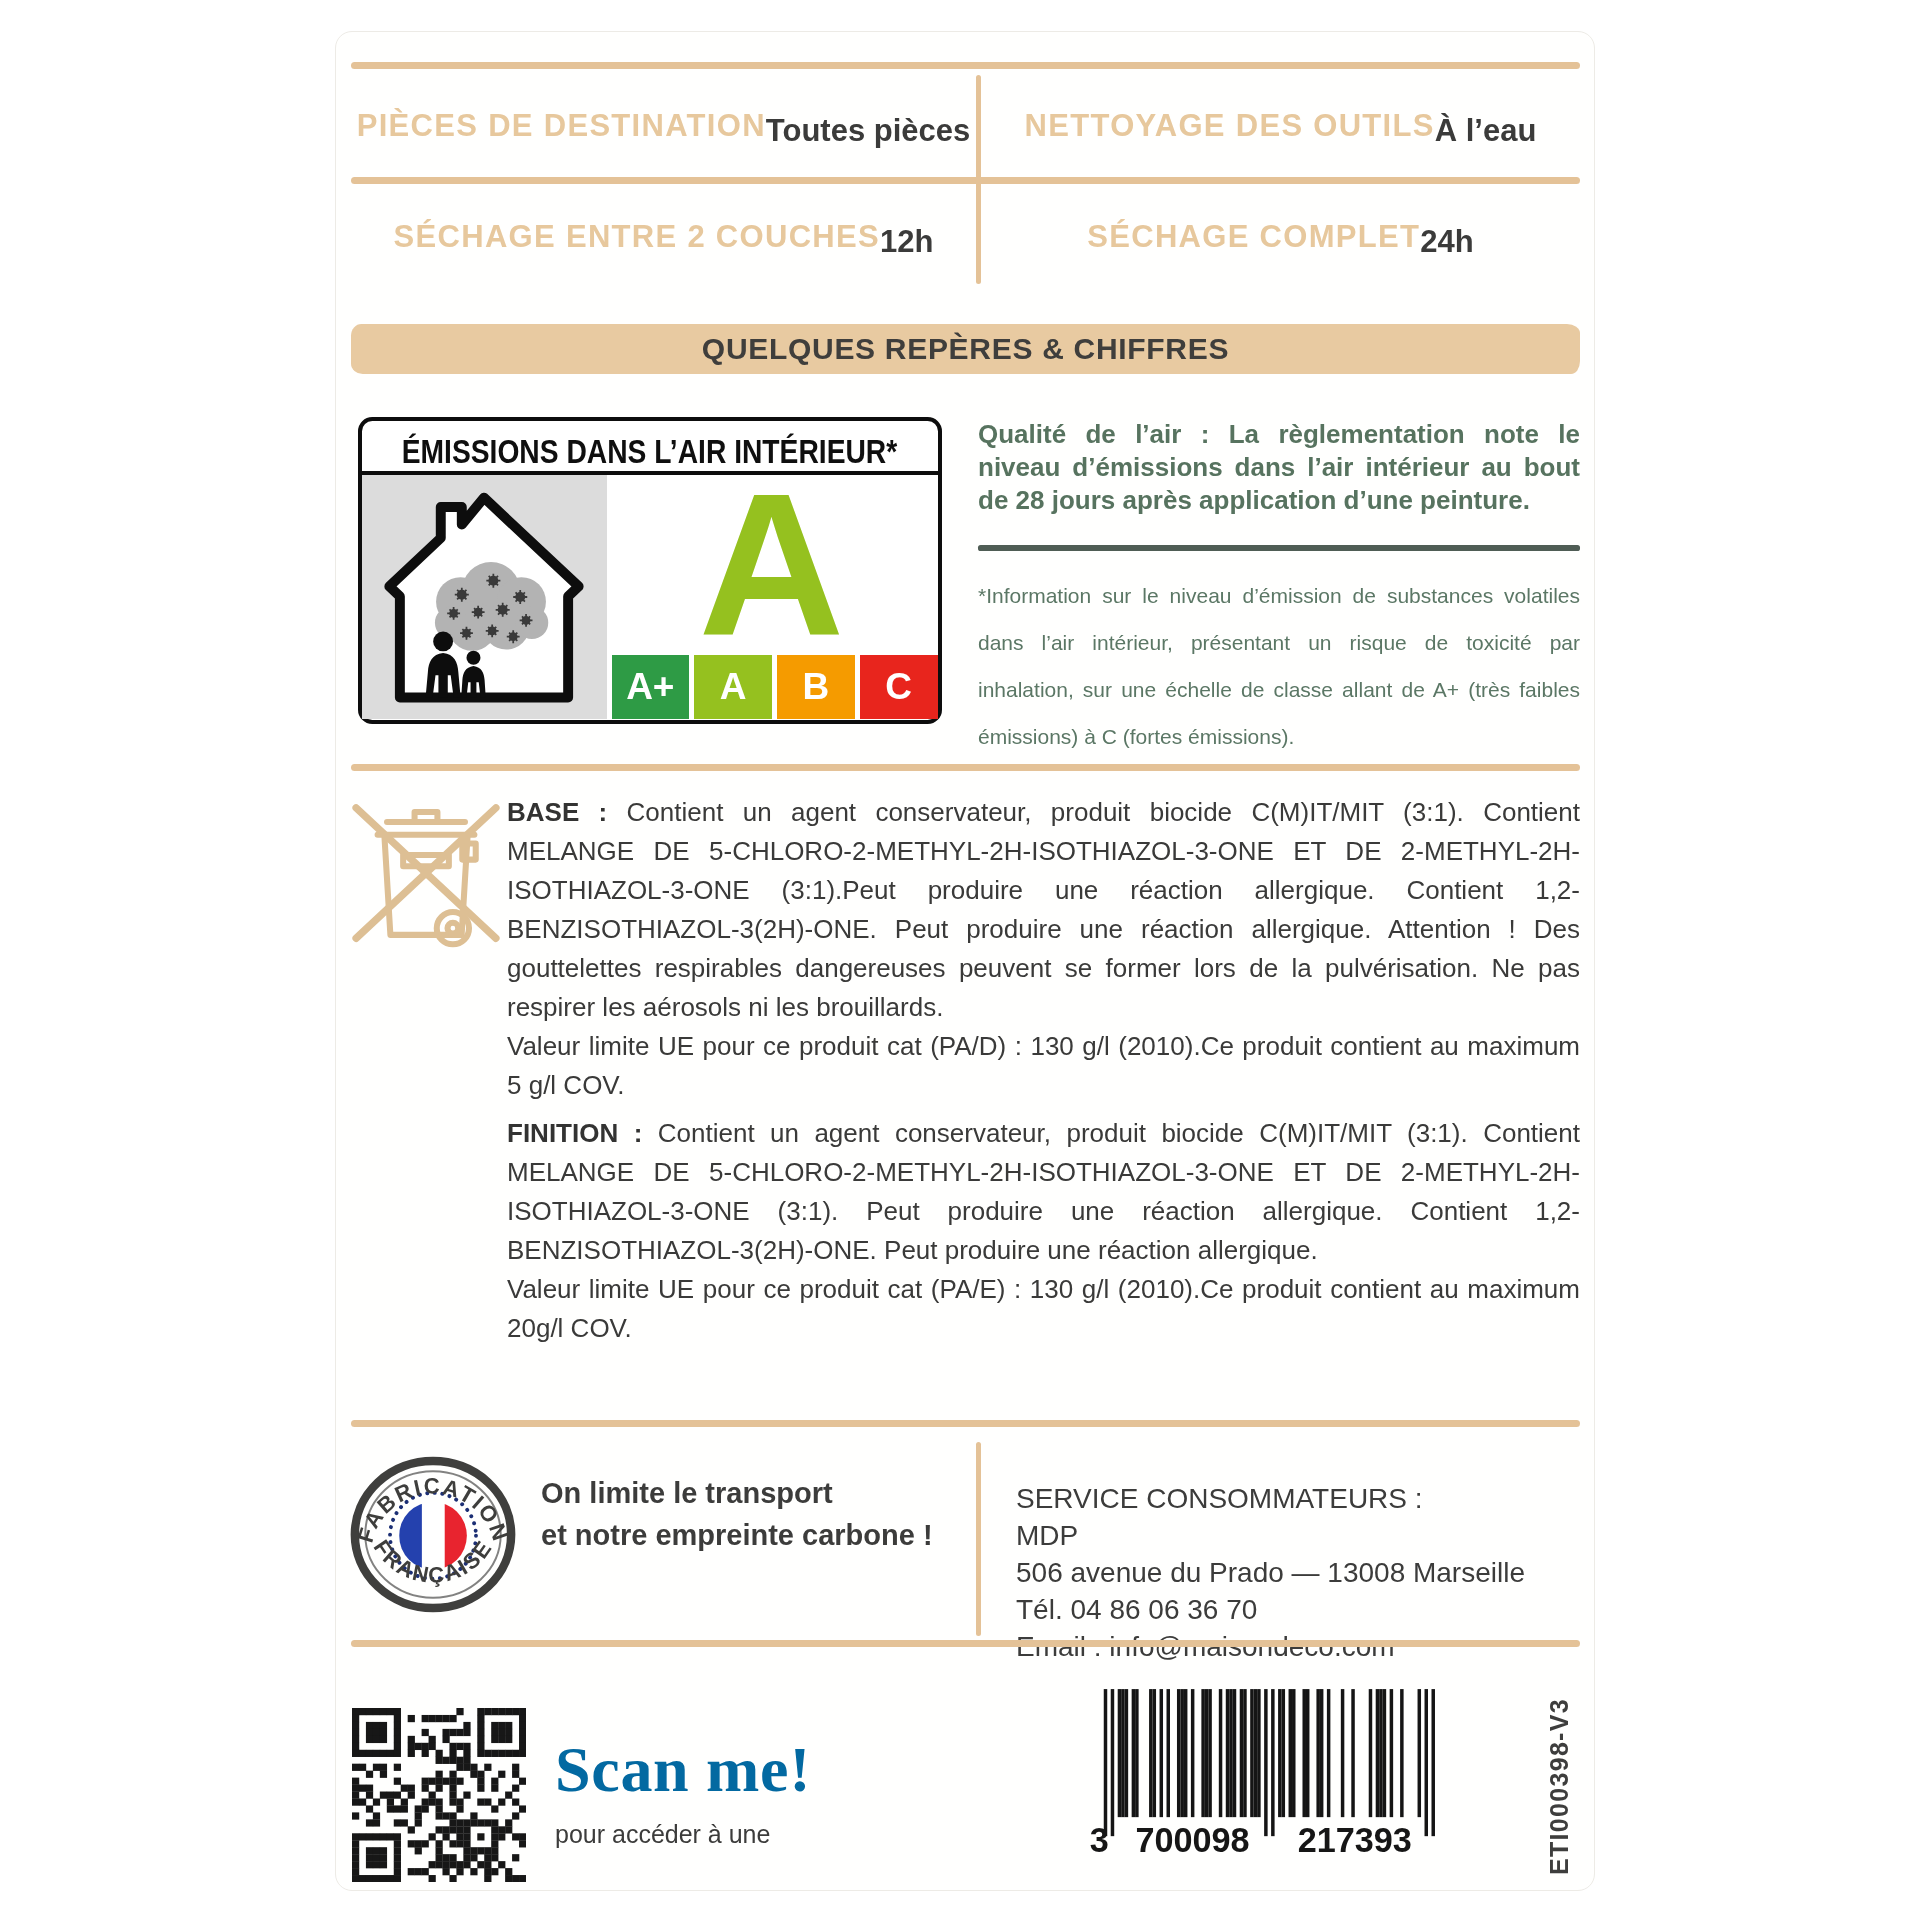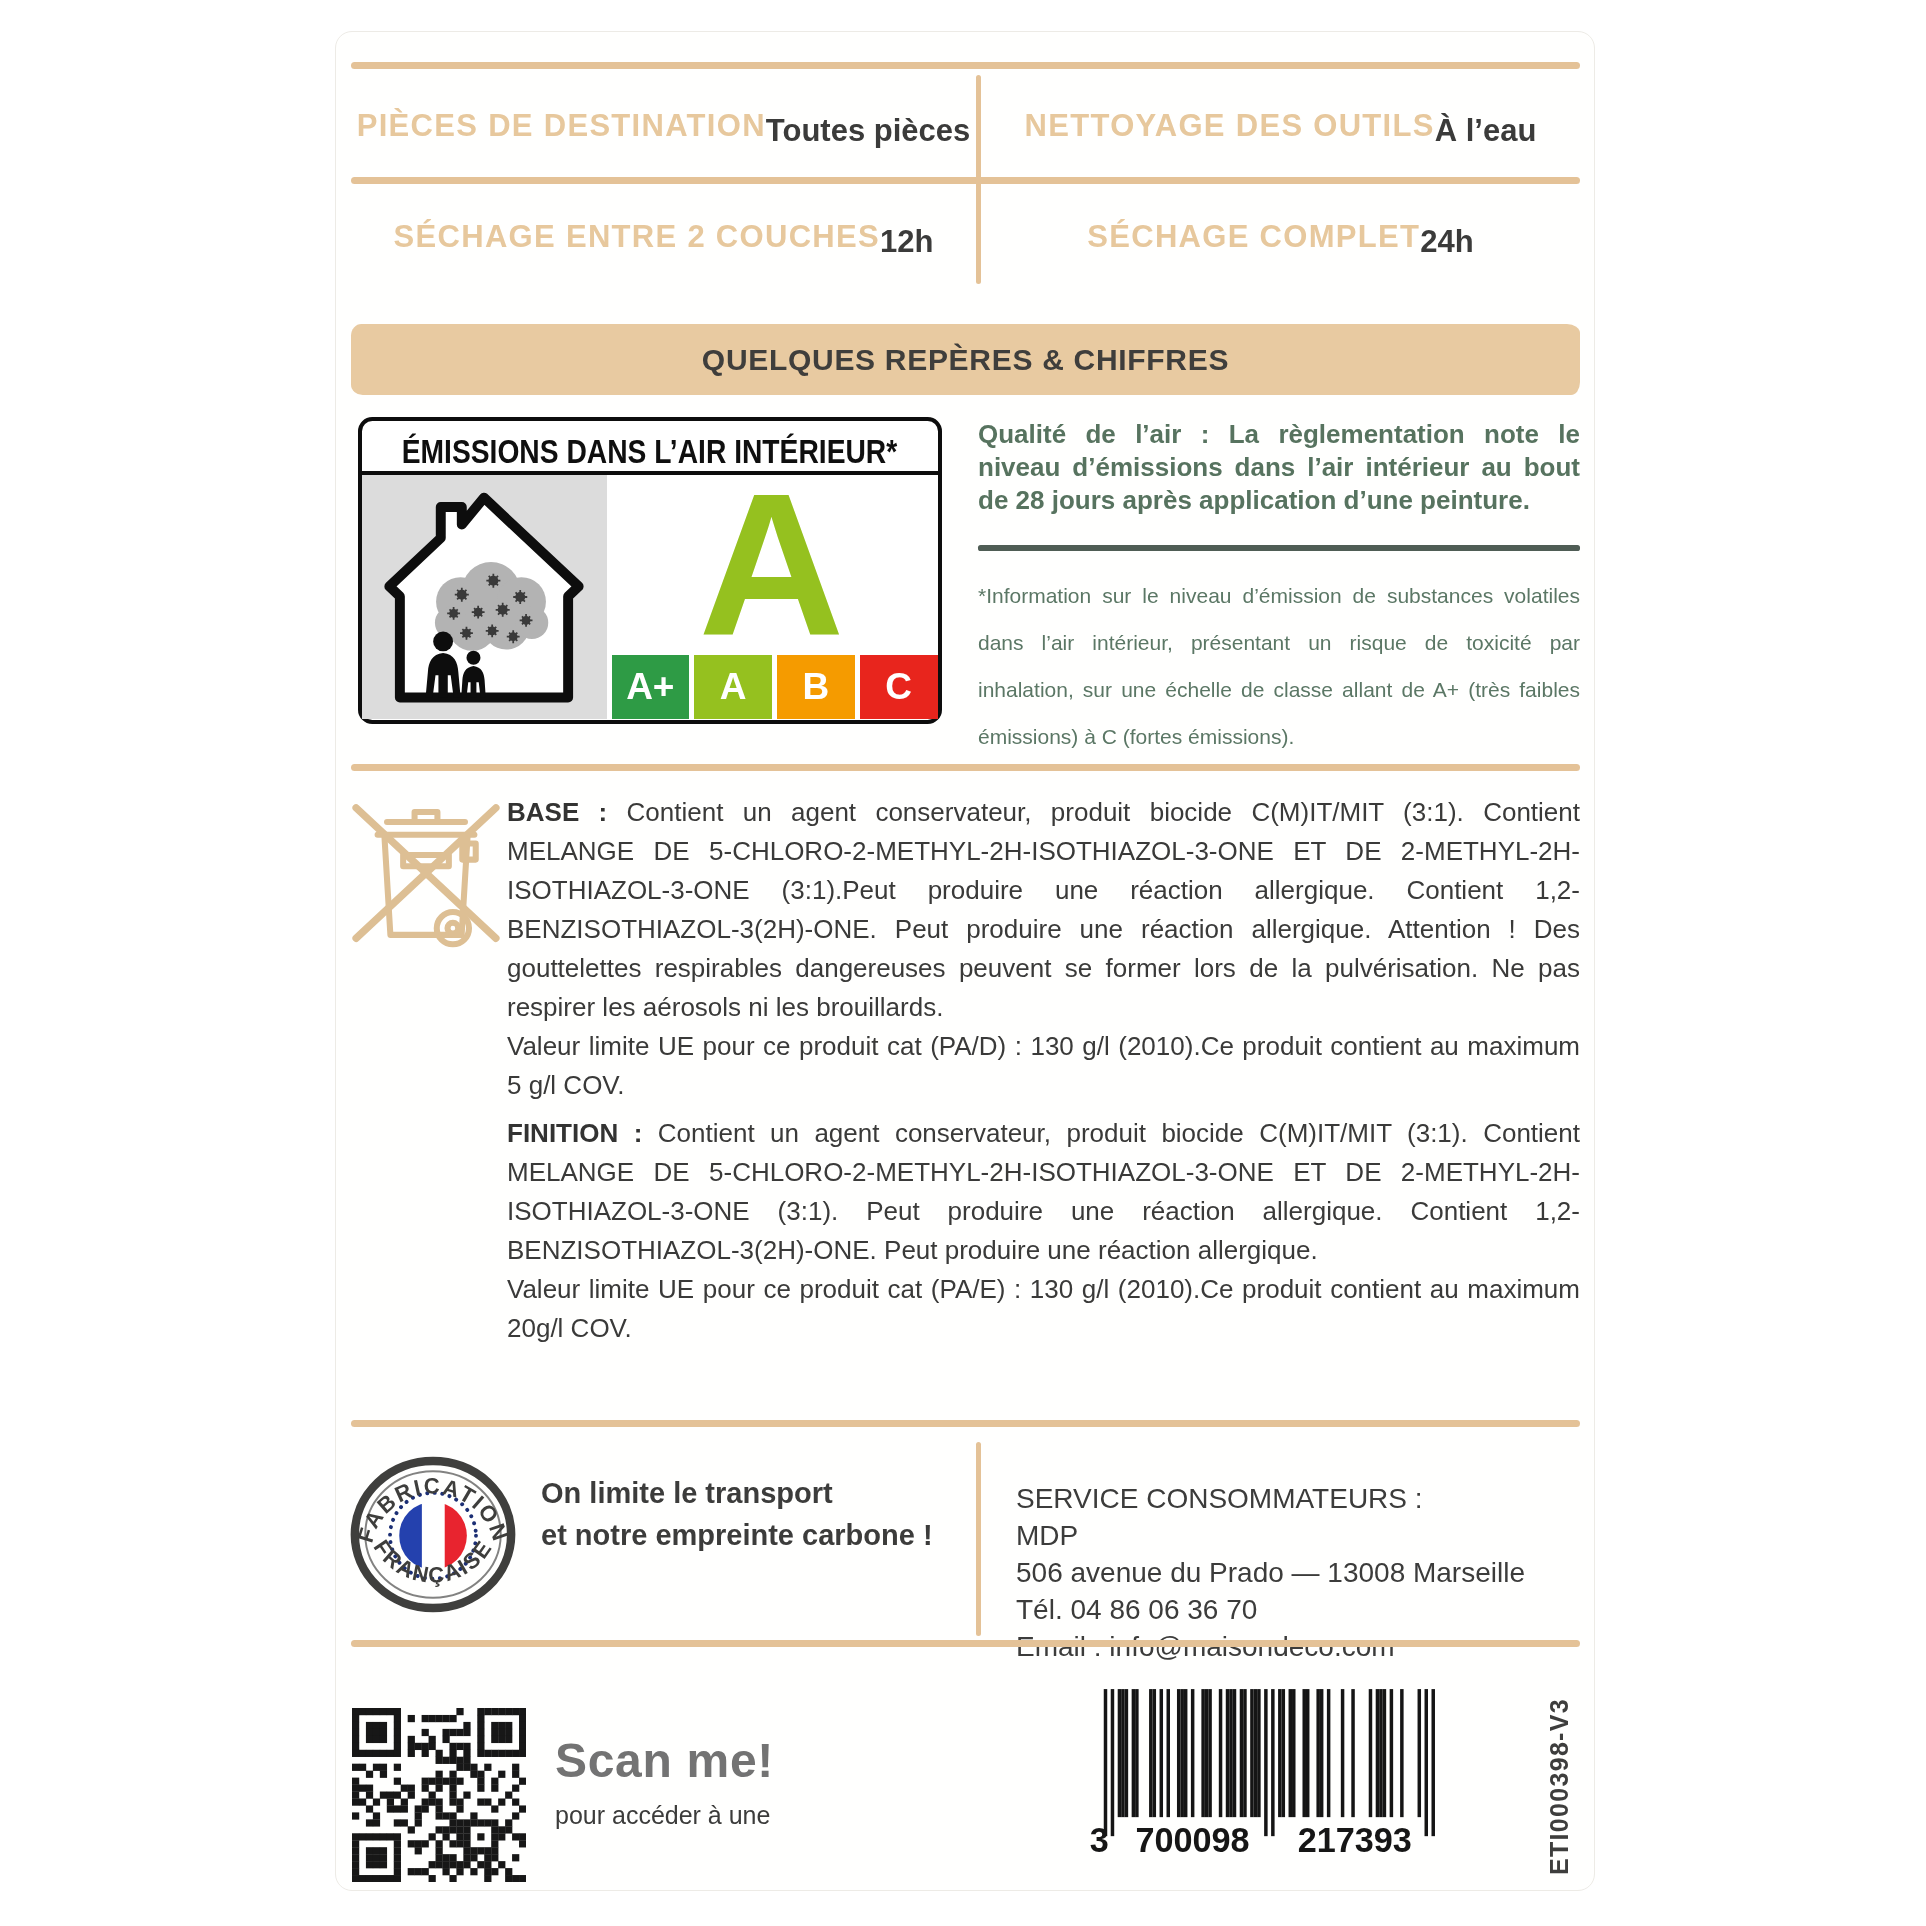--- a/index.html
+++ b/index.html
@@ -11,21 +11,21 @@
   #rule-b1{top:1388px;} #rule-b2{top:1608px;}
   .vdiv{position:absolute;width:5.2px;background:#e4c297;border-radius:2.6px;left:640px;}
   #vdiv-specs{top:43px;height:209px;} #vdiv-bottom{top:1410px;height:194px;}
 
   .spec-cell{position:absolute;height:103px;display:flex;flex-direction:row;align-items:center;justify-content:center;}
   #cell-0{left:15px;top:42px;width:625px;} #cell-1{left:645px;top:42px;width:599px;}
   #cell-2{left:15px;top:153px;width:625px;} #cell-3{left:645px;top:153px;width:599px;}
   .spec-label{font-size:31px;font-weight:700;letter-spacing:1.3px;color:#e7c89d;white-space:nowrap;}
   .spec-value{font-size:31px;font-weight:700;color:#3b3b3a;margin-top:11.7px;white-space:nowrap;}
 
-  .banner{position:absolute;left:15px;top:292px;width:1229px;height:71px;background:#e8caa1;
+  .banner{position:absolute;left:15px;top:292px;width:1229px;height:50px;background:#e8caa1;
           border-radius:10.4px 13px 9px 11.7px / 11.7px 9px 13px 10.4px;display:flex;align-items:center;justify-content:center;}
   .banner span{font-size:30px;font-weight:700;letter-spacing:0.7px;color:#3f3e3c;}
 
   .embox{position:absolute;left:21.5px;top:385px;width:584px;height:307px;border:4.6px solid #0d0d0d;
          border-radius:14.3px;box-sizing:border-box;background:#fff;}
   .em-title{height:50px;border-bottom:4.6px solid #0d0d0d;display:flex;align-items:flex-end;justify-content:center;overflow:hidden;}
   .em-title span{font-size:34px;font-weight:700;color:#0f0f0f;white-space:nowrap;transform:scaleX(.83);}
   .em-body{position:relative;height:244px;}
   .em-house{position:absolute;left:0;top:0;width:245px;height:244px;background:#dcdcdc;
             display:flex;align-items:center;justify-content:center;}
@@ -50,21 +50,21 @@
   .p-finition{margin-top:9px !important;}
   .p-safety{margin-top:37px !important;}
 
   .stamp{position:absolute;left:13px;top:1424px;}
   .arc-text{font-family:"Liberation Sans",sans-serif;font-size:34px;font-weight:700;letter-spacing:3px;fill:#3e3e3c;}
   .fab-text{position:absolute;left:205px;top:1440px;font-size:29px;font-weight:700;line-height:42px;color:#3c3c3b;}
   .service{position:absolute;left:680px;top:1423px;font-size:28px;line-height:37px;color:#3c3c3b;margin-top:25px;}
 
   .qr{position:absolute;left:15.7px;top:1676px;width:174px;height:174px;}
   .scan{position:absolute;left:219px;top:1701px;width:307px;}
-  .scan-title{font-family:Liberation Sans, sans-serif;font-size:48px;font-weight:700;color:#737373;letter-spacing:0.7px;}
+  .scan-title{font-family:Liberation Serif, serif;font-size:64px;font-weight:700;color:#0369a1;letter-spacing:0.7px;}
   .scan-sub{margin-top:13px;font-size:25px;color:#3c3c3b;}
 
   .barcode{position:absolute;left:750px;top:1653px;}
   .bc-digit{font-family:"Liberation Sans",sans-serif;font-size:54px;font-weight:600;fill:#161616;}
   .refcode{position:absolute;left:1123px;top:1740px;width:200px;height:29px;transform:rotate(-90deg);
            font-size:25px;font-weight:700;letter-spacing:1.3px;color:#3e3e3d;text-align:center;}
 </style>
 </head>
 <body>
 

